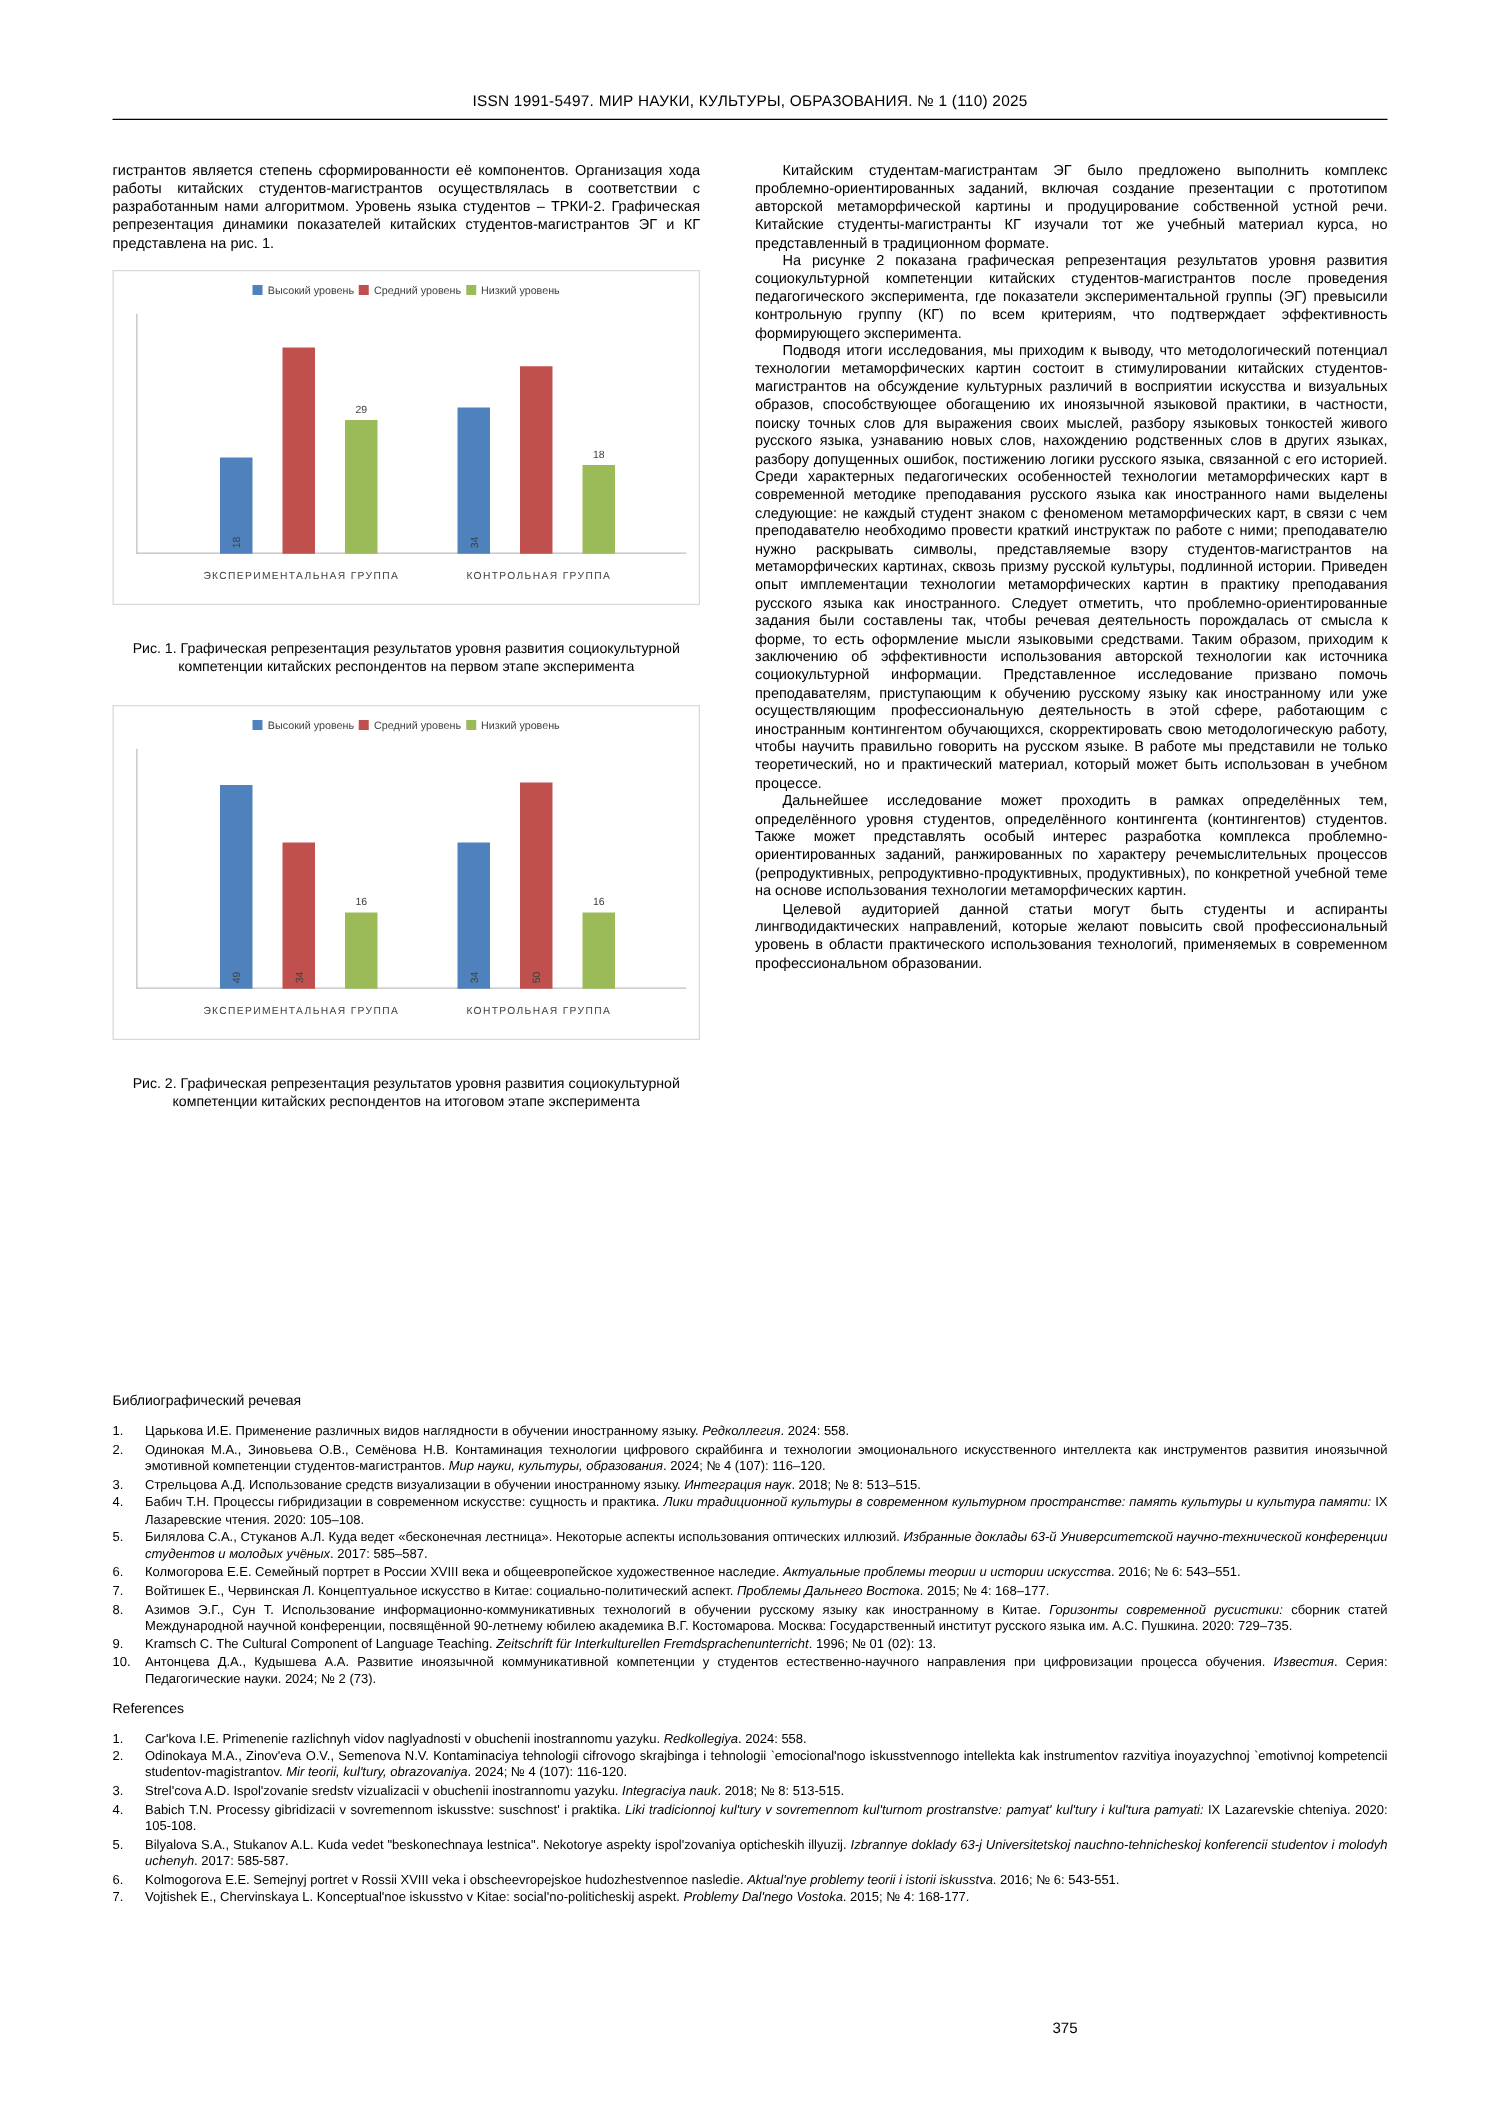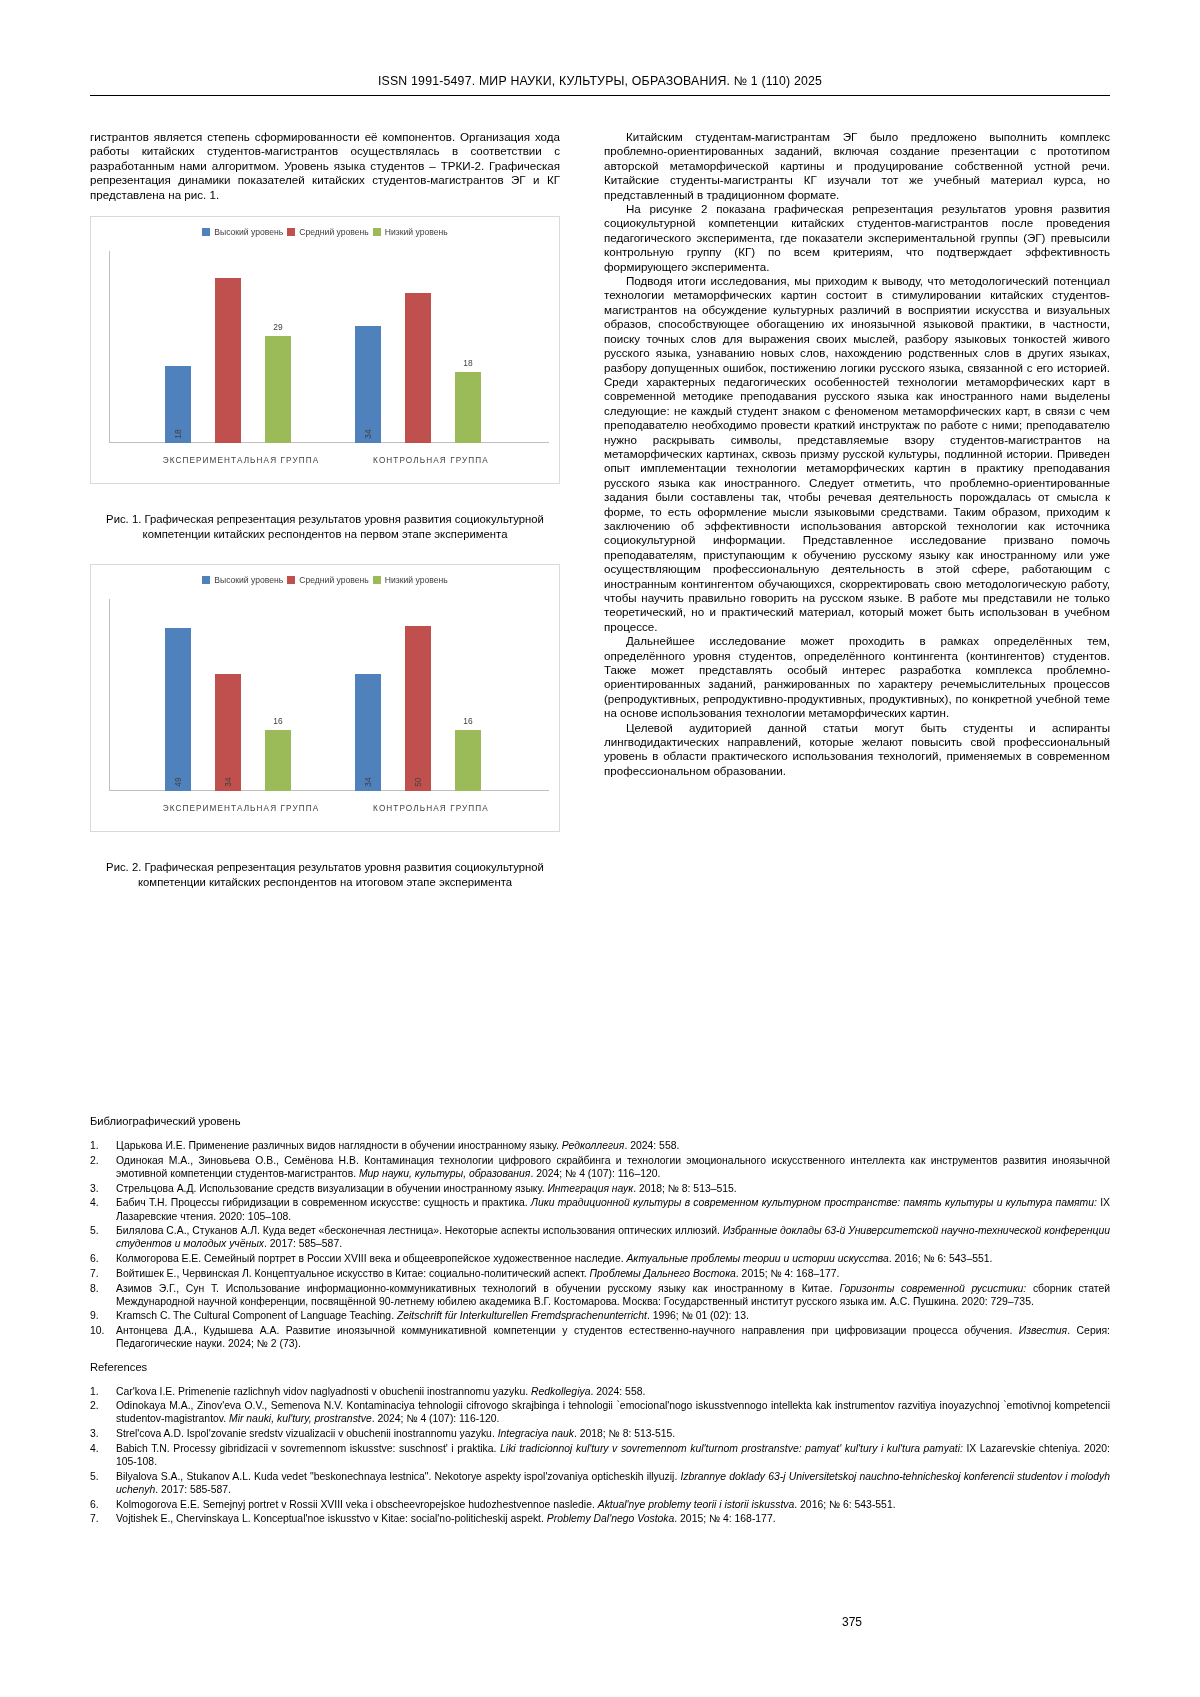--- a/index.html
+++ b/index.html
@@ -117,20 +117,21 @@
   }
   .group {
     position: absolute;
     bottom: 0;
     height: 100%;
   }
   .bar {
     position: absolute;
     bottom: 0;
     width: 26px;
+    margin-left: 11px;
   }
   .bar-label {
     position: absolute;
     bottom: 4px;
     left: 50%;
     transform: translateX(-50%) rotate(-90deg);
     transform-origin: center;
     font-size: 8.4px;
     color: #404040;
     white-space: nowrap;
@@ -323,39 +324,39 @@
 
   <div class="col-right">
     <p class="just ind">Китайским студентам-магистрантам ЭГ было предложено выполнить комплекс проблемно-ориентированных заданий, включая создание презентации с прототипом авторской метаморфической картины и продуцирование собственной устной речи. Китайские студенты-магистранты КГ изучали тот же учебный материал курса, но представленный в традиционном формате.</p>
     <p class="just ind">На рисунке 2 показана графическая репрезентация результатов уровня развития социокультурной компетенции китайских студентов-магистрантов после проведения педагогического эксперимента, где показатели экспериментальной группы (ЭГ) превысили контрольную группу (КГ) по всем критериям, что подтверждает эффективность формирующего эксперимента.</p>
     <p class="just ind">Подводя итоги исследования, мы приходим к выводу, что методологический потенциал технологии метаморфических картин состоит в стимулировании китайских студентов-магистрантов на обсуждение культурных различий в восприятии искусства и визуальных образов, способствующее обогащению их иноязычной языковой практики, в частности, поиску точных слов для выражения своих мыслей, разбору языковых тонкостей живого русского языка, узнаванию новых слов, нахождению родственных слов в других языках, разбору допущенных ошибок, постижению логики русского языка, связанной с его историей. Среди характерных педагогических особенностей технологии метаморфических карт в современной методике преподавания русского языка как иностранного нами выделены следующие: не каждый студент знаком с феноменом метаморфических карт, в связи с чем преподавателю необходимо провести краткий инструктаж по работе с ними; преподавателю нужно раскрывать символы, представляемые взору студентов-магистрантов на метаморфических картинах, сквозь призму русской культуры, подлинной истории. Приведен опыт имплементации технологии метаморфических картин в практику преподавания русского языка как иностранного. Следует отметить, что проблемно-ориентированные задания были составлены так, чтобы речевая деятельность порождалась от смысла к форме, то есть оформление мысли языковыми средствами. Таким образом, приходим к заключению об эффективности использования авторской технологии как источника социокультурной информации. Представленное исследование призвано помочь преподавателям, приступающим к обучению русскому языку как иностранному или уже осуществляющим профессиональную деятельность в этой сфере, работающим с иностранным контингентом обучающихся, скорректировать свою методологическую работу, чтобы научить правильно говорить на русском языке. В работе мы представили не только теоретический, но и практический материал, который может быть использован в учебном процессе.</p>
     <p class="just ind">Дальнейшее исследование может проходить в рамках определённых тем, определённого уровня студентов, определённого контингента (контингентов) студентов. Также может представлять особый интерес разработка комплекса проблемно-ориентированных заданий, ранжированных по характеру речемыслительных процессов (репродуктивных, репродуктивно-продуктивных, продуктивных), по конкретной учебной теме на основе использования технологии метаморфических картин.</p>
     <p class="just ind">Целевой аудиторией данной статьи могут быть студенты и аспиранты лингводидактических направлений, которые желают повысить свой профессиональный уровень в области практического использования технологий, применяемых в современном профессиональном образовании.</p>
   </div>
 
   <div class="biblio">
-    <h4>Библиографический уровень</h4>
+    <h4>Библиографический речевая</h4>
     <ul class="ref-list" id="biblio-list">
         <li class="ref-item"><span class="ref-num">1.</span><span>Царькова И.Е. Применение различных видов наглядности в обучении иностранному языку. <i>Редколлегия</i>. 2024: 558.</span></li>
         <li class="ref-item"><span class="ref-num">2.</span><span>Одинокая М.А., Зиновьева О.В., Семёнова Н.В. Контаминация технологии цифрового скрайбинга и технологии эмоционального искусственного интеллекта как инструментов развития иноязычной эмотивной компетенции студентов-магистрантов. <i>Мир науки, культуры, образования</i>. 2024; № 4 (107): 116–120.</span></li>
         <li class="ref-item"><span class="ref-num">3.</span><span>Стрельцова А.Д. Использование средств визуализации в обучении иностранному языку. <i>Интеграция наук</i>. 2018; № 8: 513–515.</span></li>
         <li class="ref-item"><span class="ref-num">4.</span><span>Бабич Т.Н. Процессы гибридизации в современном искусстве: сущность и практика. <i>Лики традиционной культуры в современном культурном пространстве: память культуры и культура памяти:</i> IX Лазаревские чтения. 2020: 105–108.</span></li>
         <li class="ref-item"><span class="ref-num">5.</span><span>Билялова С.А., Стуканов А.Л. Куда ведет «бесконечная лестница». Некоторые аспекты использования оптических иллюзий. <i>Избранные доклады 63-й Университетской научно-технической конференции студентов и молодых учёных</i>. 2017: 585–587.</span></li>
         <li class="ref-item"><span class="ref-num">6.</span><span>Колмогорова Е.Е. Семейный портрет в России XVIII века и общеевропейское художественное наследие. <i>Актуальные проблемы теории и истории искусства</i>. 2016; № 6: 543–551.</span></li>
         <li class="ref-item"><span class="ref-num">7.</span><span>Войтишек Е., Червинская Л. Концептуальное искусство в Китае: социально-политический аспект. <i>Проблемы Дальнего Востока</i>. 2015; № 4: 168–177.</span></li>
         <li class="ref-item"><span class="ref-num">8.</span><span>Азимов Э.Г., Сун Т. Использование информационно-коммуникативных технологий в обучении русскому языку как иностранному в Китае. <i>Горизонты современной русистики:</i> сборник статей Международной научной конференции, посвящённой 90-летнему юбилею академика В.Г. Костомарова. Москва: Государственный институт русского языка им. А.С. Пушкина. 2020: 729–735.</span></li>
         <li class="ref-item"><span class="ref-num">9.</span><span>Kramsch C. The Cultural Component of Language Teaching. <i>Zeitschrift für Interkulturellen Fremdsprachenunterricht</i>. 1996; № 01 (02): 13.</span></li>
         <li class="ref-item"><span class="ref-num">10.</span><span>Антонцева Д.А., Кудышева А.А. Развитие иноязычной коммуникативной компетенции у студентов естественно-научного направления при цифровизации процесса обучения. <i>Известия</i>. Серия: Педагогические науки. 2024; № 2 (73).</span></li>
       </ul>
 
     <div class="refs2">
       <h4>References</h4>
       <ul class="ref-list" id="refs-list">
           <li class="ref-item"><span class="ref-num">1.</span><span>Car'kova I.E. Primenenie razlichnyh vidov naglyadnosti v obuchenii inostrannomu yazyku. <i>Redkollegiya</i>. 2024: 558.</span></li>
-          <li class="ref-item"><span class="ref-num">2.</span><span>Odinokaya M.A., Zinov'eva O.V., Semenova N.V. Kontaminaciya tehnologii cifrovogo skrajbinga i tehnologii `emocional'nogo iskusstvennogo intellekta kak instrumentov razvitiya inoyazychnoj `emotivnoj kompetencii studentov-magistrantov. <i>Mir nauki, kul'tury, prostranstve</i>. 2024; № 4 (107): 116-120.</span></li>
+          <li class="ref-item"><span class="ref-num">2.</span><span>Odinokaya M.A., Zinov'eva O.V., Semenova N.V. Kontaminaciya tehnologii cifrovogo skrajbinga i tehnologii `emocional'nogo iskusstvennogo intellekta kak instrumentov razvitiya inoyazychnoj `emotivnoj kompetencii studentov-magistrantov. <i>Mir teorii, kul'tury, obrazovaniya</i>. 2024; № 4 (107): 116-120.</span></li>
           <li class="ref-item"><span class="ref-num">3.</span><span>Strel'cova A.D. Ispol'zovanie sredstv vizualizacii v obuchenii inostrannomu yazyku. <i>Integraciya nauk</i>. 2018; № 8: 513-515.</span></li>
           <li class="ref-item"><span class="ref-num">4.</span><span>Babich T.N. Processy gibridizacii v sovremennom iskusstve: suschnost' i praktika. <i>Liki tradicionnoj kul'tury v sovremennom kul'turnom prostranstve: pamyat' kul'tury i kul'tura pamyati:</i> IX Lazarevskie chteniya. 2020: 105-108.</span></li>
           <li class="ref-item"><span class="ref-num">5.</span><span>Bilyalova S.A., Stukanov A.L. Kuda vedet "beskonechnaya lestnica". Nekotorye aspekty ispol'zovaniya opticheskih illyuzij. <i>Izbrannye doklady 63-j Universitetskoj nauchno-tehnicheskoj konferencii studentov i molodyh uchenyh</i>. 2017: 585-587.</span></li>
           <li class="ref-item"><span class="ref-num">6.</span><span>Kolmogorova E.E. Semejnyj portret v Rossii XVIII veka i obscheevropejskoe hudozhestvennoe nasledie. <i>Aktual'nye problemy teorii i istorii iskusstva</i>. 2016; № 6: 543-551.</span></li>
           <li class="ref-item"><span class="ref-num">7.</span><span>Vojtishek E., Chervinskaya L. Konceptual'noe iskusstvo v Kitae: social'no-politicheskij aspekt. <i>Problemy Dal'nego Vostoka</i>. 2015; № 4: 168-177.</span></li>
         </ul>
     </div>
   </div>
 
   <div class="pagenum">375</div>

